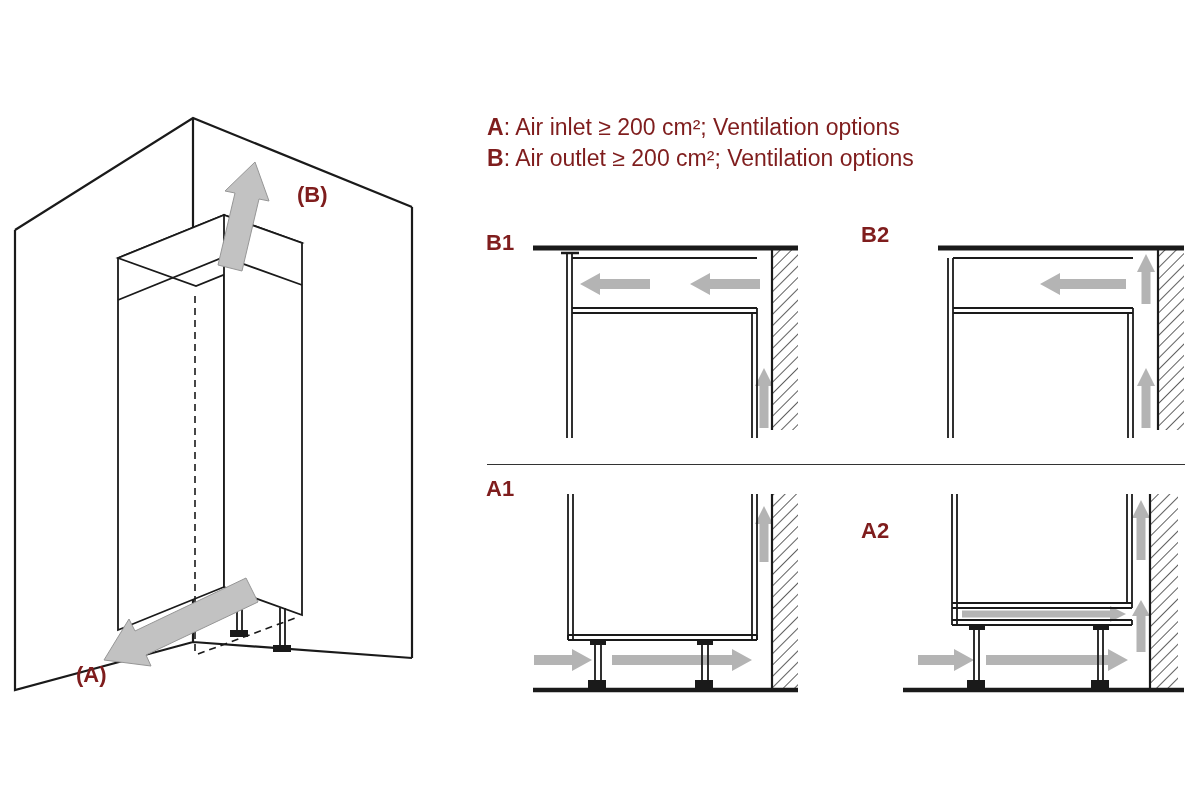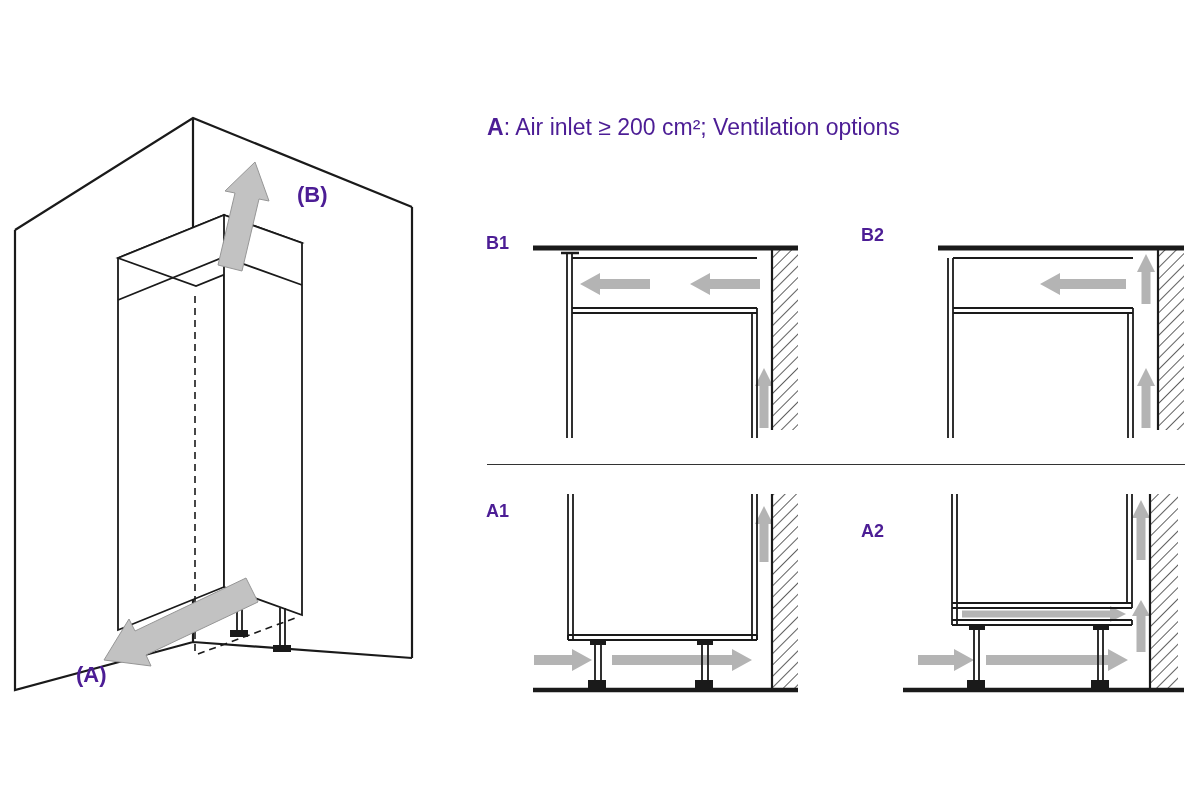--- a/index.html
+++ b/index.html
@@ -1,21 +1,21 @@
 <!DOCTYPE html>
 <html><head>
 <meta charset="utf-8">
 <style>
   html,body{margin:0;padding:0;background:#fff;}
   .page{position:relative;width:1200px;height:808px;background:#fff;overflow:hidden;
-        font-family:"Liberation Sans", sans-serif;color:#4c1d95;}
+        font-family:"Liberation Sans", sans-serif;color:#7f1d1d;}
   .art{position:absolute;left:0;top:0;width:1200px;height:808px;}
   .legend{position:absolute;left:487px;top:112px;font-size:23px;line-height:31px;white-space:nowrap;}
   .legend .lk{font-weight:bold;}
-  .plabel{position:absolute;font-size:18px;font-weight:bold;line-height:26px;}
+  .plabel{position:absolute;font-size:22px;font-weight:bold;line-height:26px;}
   .iso-label{position:absolute;font-size:22px;font-weight:bold;}
   .divider{position:absolute;left:487px;top:464px;width:698px;border-top:1.5px solid #333;}
 </style>
 </head>
 <body>
 
 <div class="page">
 
   <svg class="art" viewBox="0 0 1200 808" fill="none" stroke-linecap="butt">
     <defs>
@@ -125,25 +125,26 @@
         <rect x="969" y="626" width="16" height="4" fill="#1a1a1a" stroke="none"></rect>
         <path d="M1098,629 L1098,680 M1103,629 L1103,680" stroke-width="1.8"></path>
         <rect x="1091" y="680" width="18" height="8" fill="#1a1a1a" stroke="none"></rect>
         <rect x="1093" y="626" width="16" height="4" fill="#1a1a1a" stroke="none"></rect>
       </g>
     </g>
   </svg>
 
   <div class="legend">
     <div><span class="lk">A</span><span>: Air inlet ≥ 200 cm²; Ventilation options</span></div>
+    <div><span class="lk">B</span><span>: Air outlet ≥ 200 cm²; Ventilation options</span></div>
   </div>
 
   <div class="plabel" style="left:486px;top:230px">B1</div>
   <div class="plabel" style="left:861px;top:222px">B2</div>
-  <div class="plabel" style="left:486px;top:498px">A1</div>
+  <div class="plabel" style="left:486px;top:476px">A1</div>
   <div class="plabel" style="left:861px;top:518px">A2</div>
 
   <div class="divider"></div>
 
   <div class="iso-label" style="left:297px;top:182px">(B)</div>
   <div class="iso-label" style="left:76px;top:662px">(A)</div>
 
 </div>
 
 </body></html>

